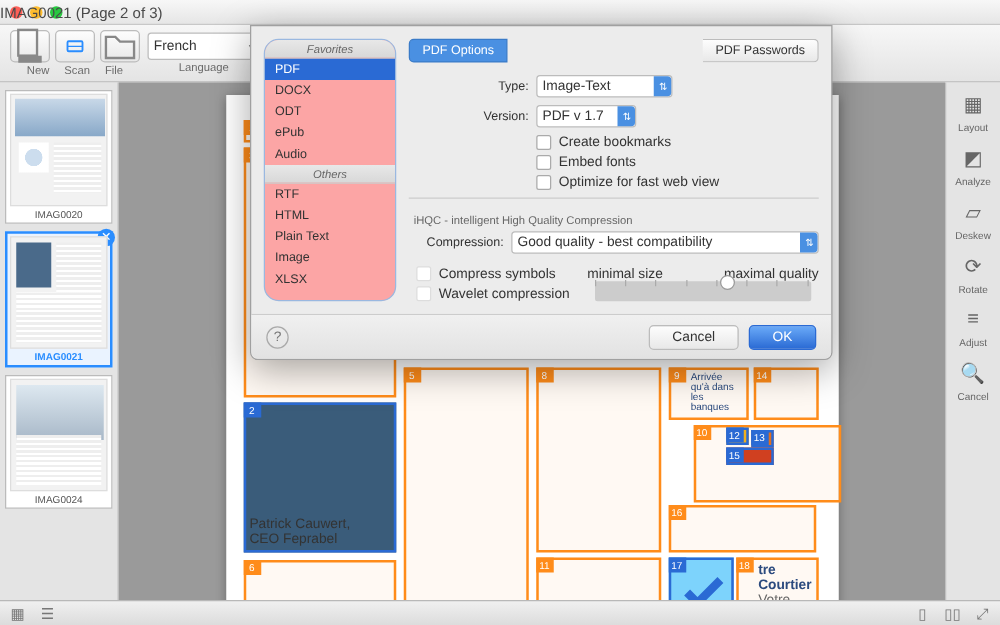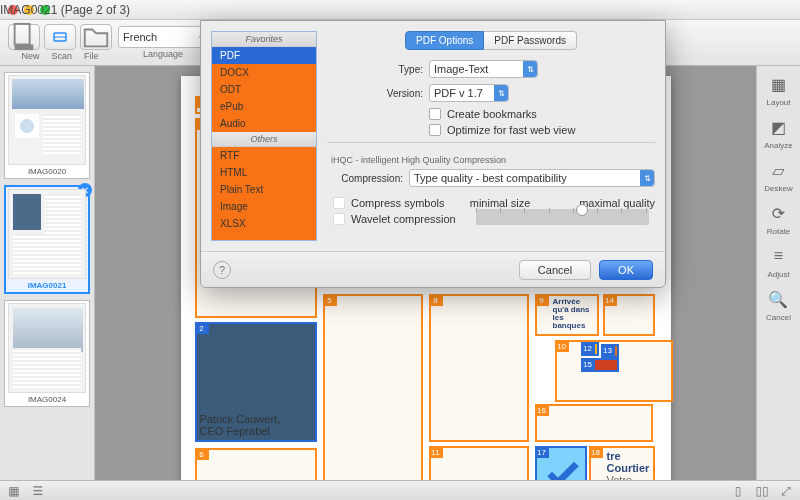--- a/index.html
+++ b/index.html
@@ -50,27 +50,27 @@
 .ricon{width:28px;height:24px;display:flex;align-items:center;justify-content:center;color:#666;font-size:16px}
 .rlab{font-size:8px;color:#666}
 
 
 .status{height:20px;background:linear-gradient(#f0f0f0,#dcdcdc);border-top:1px solid #b8b8b8;display:flex;align-items:center;padding:0 6px;gap:8px}
 .sicon{width:16px;height:16px;display:flex;align-items:center;justify-content:center;color:#777;font-size:12px}
 
 
 .modal{position:absolute;left:200px;top:20px;width:466px;height:268px;background:#ececec;border:1px solid #a0a0a0;border-radius:0 0 6px 6px;box-shadow:0 8px 30px rgba(0,0,0,.35);display:flex;flex-direction:column}
 .modalbody{flex:1;display:flex;padding:10px;gap:10px}
-.favlist{width:106px;border:1px solid #9ab8e0;border-radius:1px;background:#f97316;overflow:hidden;display:flex;flex-direction:column}
+.favlist{width:106px;border:1px solid #9ab8e0;border-radius:12px;background:#fca5a5;overflow:hidden;display:flex;flex-direction:column}
 .sechead{background:linear-gradient(#e8e8e8,#d8d8d8);font-size:9px;font-style:italic;color:#666;text-align:center;padding:2px 0;border-bottom:1px solid #ccc}
 .favitem{padding:3px 8px;font-size:10px;color:#333}
 .favitem.sel{background:#2a6ad4;color:#fff}
 
 .optpanel{flex:1;display:flex;flex-direction:column}
-.segctl{display:flex;justify-content:center;margin-bottom:10px}
+.segctl{display:flex;justify-content:space-between;margin-bottom:10px}
 .seg{padding:3px 10px;font-size:10px;border:1px solid #bcbcbc;background:linear-gradient(#fdfdfd,#e8e8e8)}
 .seg.active{background:#4a90e2;color:#fff;border-color:#3a7bc8}
 .seg:first-child{border-radius:4px 0 0 4px}
 .seg:last-child{border-radius:0 4px 4px 0;border-left:none}
 
 .formrow{display:flex;align-items:center;margin-bottom:6px;gap:6px}
 .formlab{width:96px;text-align:right;font-size:10px;color:#333}
 .macsel{height:18px;background:#fff;border:1px solid #bcbcbc;border-radius:3px;padding:0 4px;display:flex;align-items:center;font-size:10px;min-width:80px;position:relative}
 .macsel::after{content:"";position:absolute;right:0;top:0;bottom:0;width:14px;background:#4a90e2;border-radius:0 3px 3px 0}
 .macsel .arr{position:absolute;right:3px;color:#fff;font-size:8px;z-index:1}
@@ -244,21 +244,21 @@
         </div>
       <div class="zone" style="left:14px;top:372px;width:122px;height:76px">
           <div class="znum">6</div>
         </div>
 
       <div class="zone" style="left:248px;top:218px;width:100px;height:148px">
           <div class="znum">8</div>
         </div>
       <div class="zone" style="left:354px;top:218px;width:64px;height:42px">
           <div class="znum">9</div>
-          <div style="font-size:8px;font-weight:bold;color:#2b4a7e;padding:2px 2px 2px 16px;line-height:1">Arrivée qu'à dans les banques</div>
+          <div style="font-size:8px;font-weight:normal;color:#2b4a7e;padding:2px 2px 2px 16px;line-height:1">Arrivée qu'à dans les banques</div>
         </div>
       <div class="zone" style="left:374px;top:264px;width:118px;height:62px">
           <div class="znum">10</div>
         </div>
       <div class="zone" style="left:248px;top:370px;width:100px;height:78px">
           <div class="znum">11</div>
         </div>
       <div class="zone" style="left:422px;top:218px;width:52px;height:42px">
           <div class="znum">14</div>
         </div>
@@ -364,28 +364,32 @@
             <span>PDF v 1.7</span>
             <span class="arr">⇅</span>
           </div>
       </div>
       <div class="chkrow">
           <div class="chk"></div>
           <span>Create bookmarks</span>
         </div>
       <div class="chkrow">
           <div class="chk"></div>
+          <span>Embed fonts</span>
+        </div>
+      <div class="chkrow">
+          <div class="chk"></div>
           <span>Optimize for fast web view</span>
         </div>
       <hr class="hr">
       <div class="sectext">iHQC - intelligent High Quality Compression</div>
       <div class="formrow">
           <span class="formlab" style="width:76px">Compression:</span>
         <div class="macsel" style="flex:1">
-            <span>Type quality - best compatibility</span>
+            <span>Good quality - best compatibility</span>
             <span class="arr">⇅</span>
           </div>
       </div>
       <div style="display:flex;gap:14px;margin-top:4px">
         <div style="display:flex;flex-direction:column;gap:4px;margin-left:6px">
           <div class="chkrow disabled" style="margin:0">
               <div class="chk" style="border-color:#ddd"></div>
               <span>Compress symbols</span>
             </div>
           <div class="chkrow disabled" style="margin:0">

